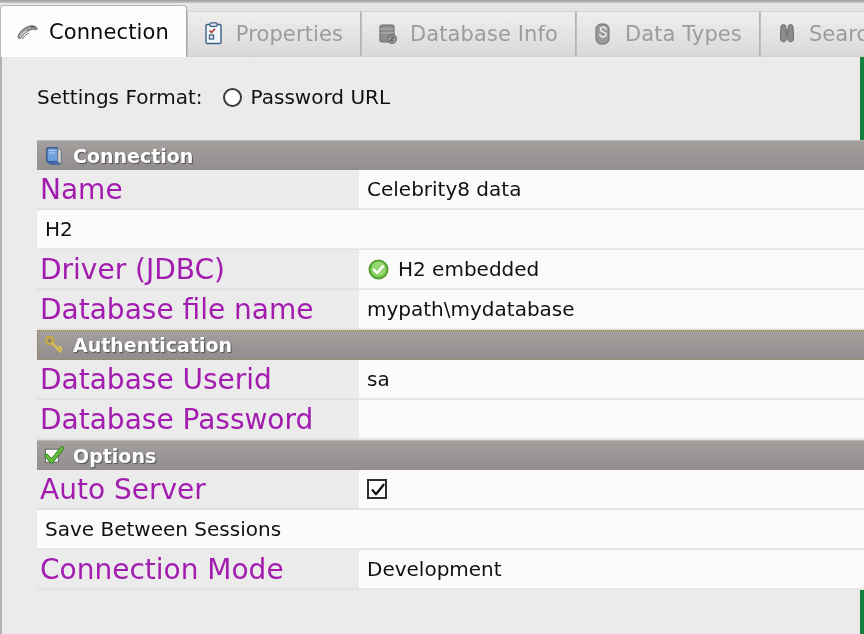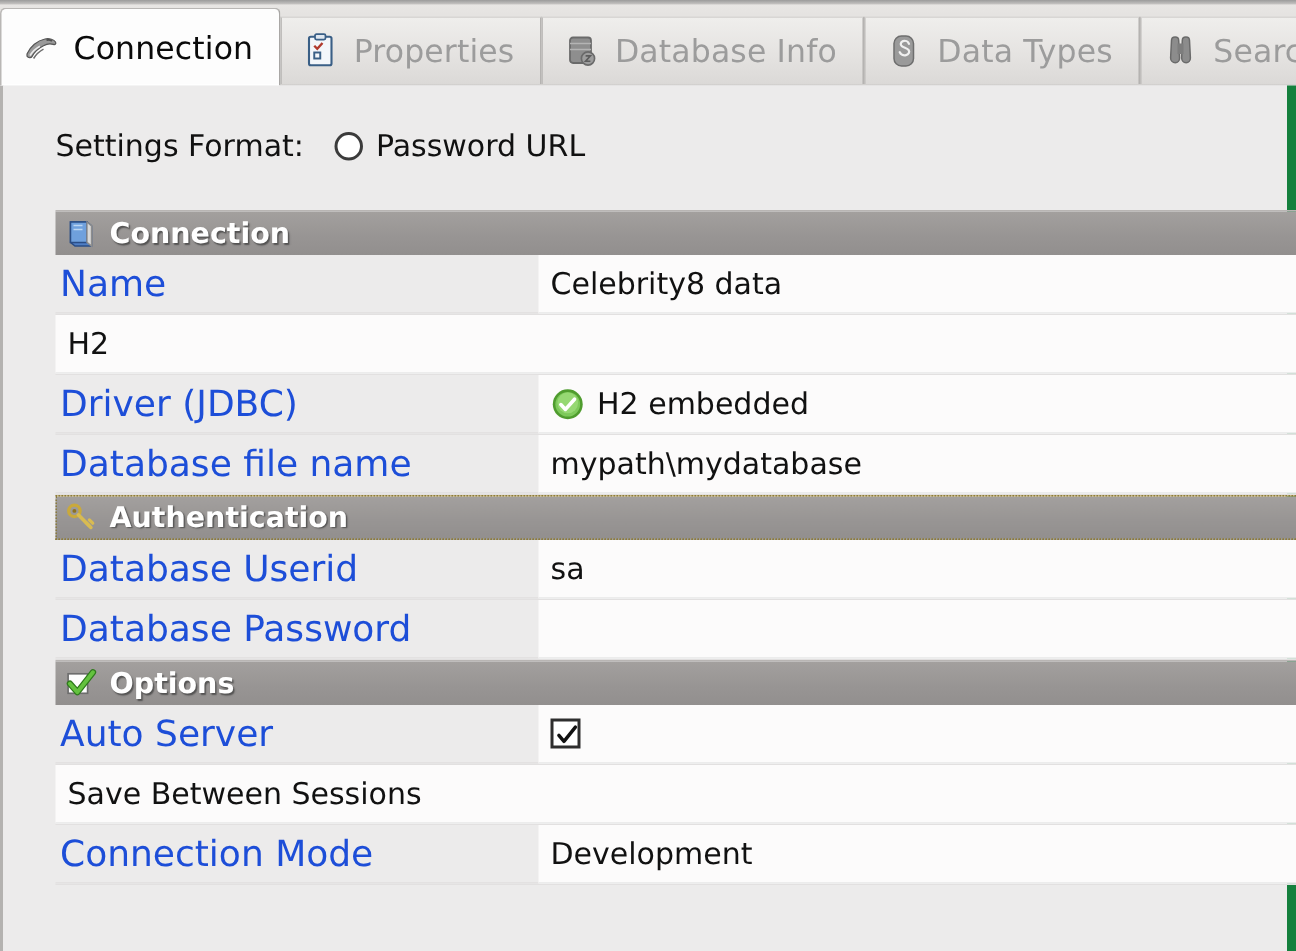--- a/index.html
+++ b/index.html
@@ -84,21 +84,21 @@
   .ticon { width: 26px; height: 26px; flex: 0 0 26px; display:block; }
 
   
   .panel {
     position: absolute;
     left: 0; top: 57px;
     width: 864px;
     height: 577px;
     background: #ecebeb;
     border-left: 2px solid #b4b2b0;
-    border-right: 6px solid #15803d;
+    border-right: 4px solid #15803d;
     box-sizing: border-box;
   }
 
   
   .fmt-row {
     position: absolute;
     left: 35px;
     top: 28px;
     display: flex;
     align-items: center;
@@ -173,22 +173,22 @@
   }
   .row:nth-child(even) { }
   .cell-label {
     width: 322px;
     flex: 0 0 322px;
     height: 100%;
     display: flex;
     align-items: center;
     padding-left: 3px;
     box-sizing: border-box;
-    font-size: 24px;
-    color: #1d4ed8;
+    font-size: 28px;
+    color: #a21caf;
     background: #ecebeb;
     border-bottom: 1px solid #e3e1e1;
   }
   .cell-value {
     flex: 1 1 auto;
     height: 100%;
     display: flex;
     align-items: center;
     gap: 8px;
     padding-left: 8px;

